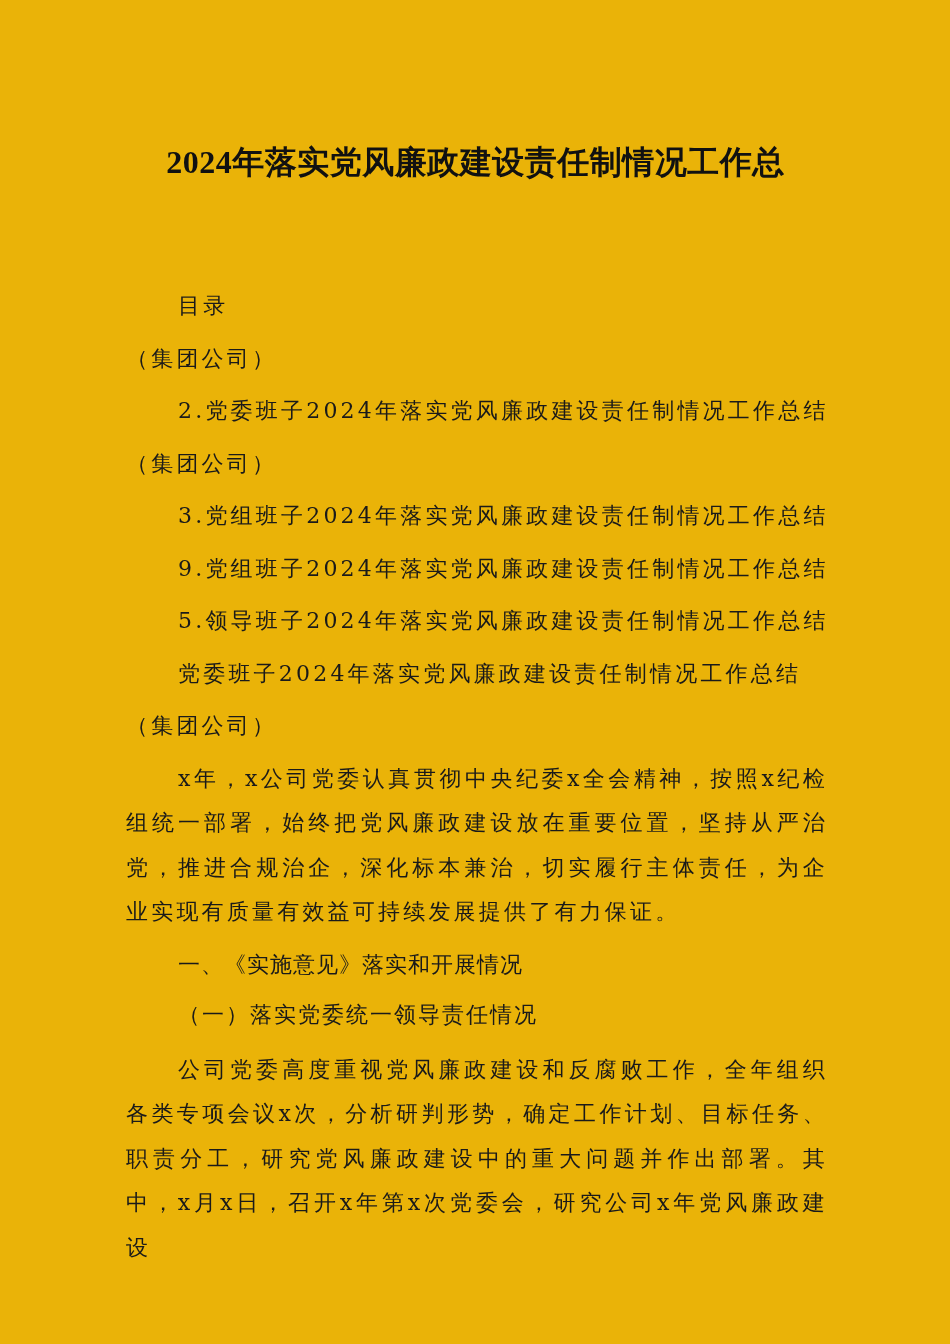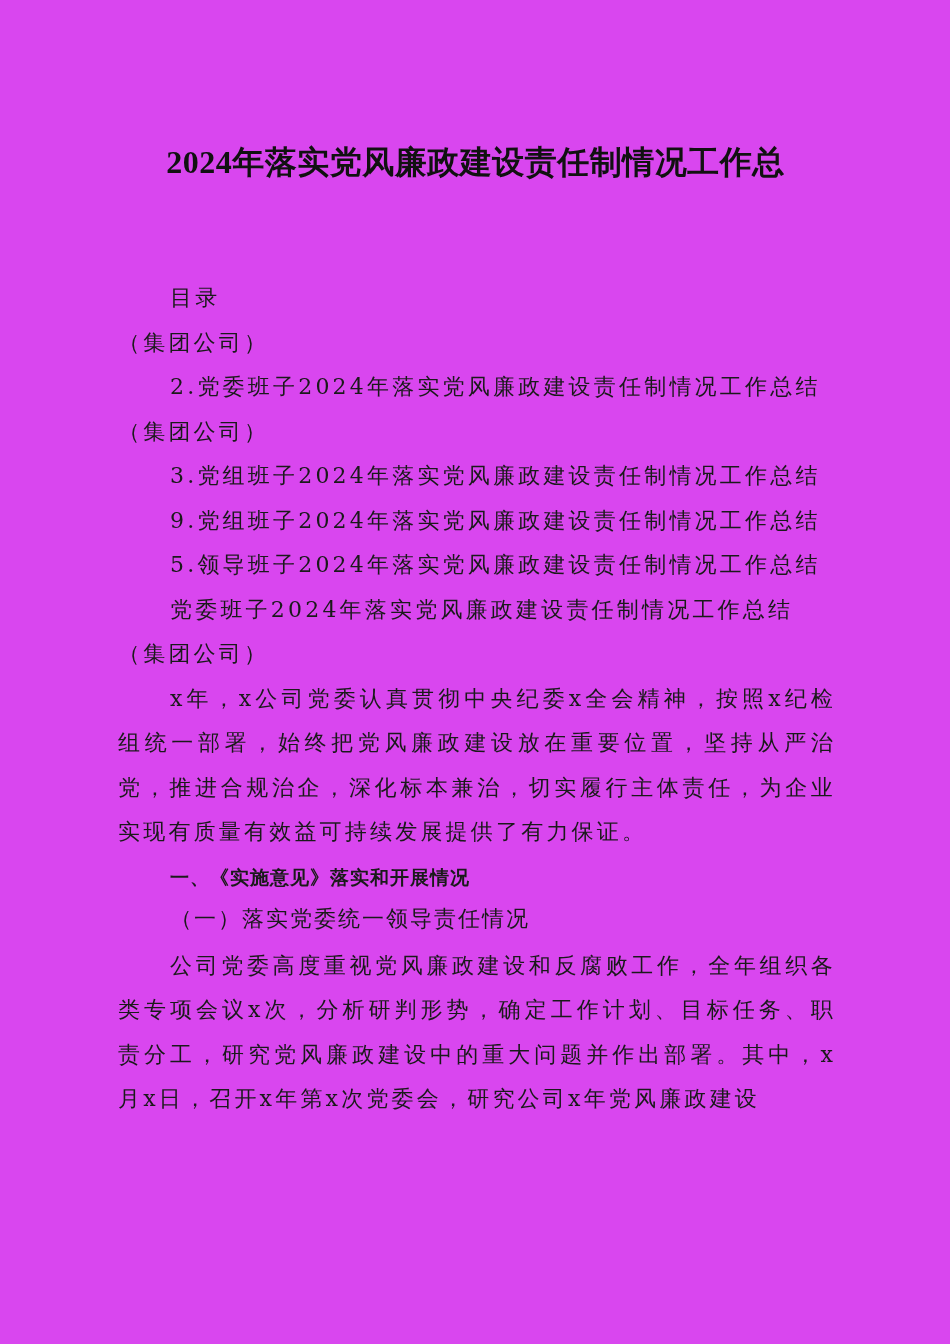--- a/index.html
+++ b/index.html
@@ -14,21 +14,21 @@
     overflow: hidden;
     color: #1a1a1a;
     font-family: "DejaVu Serif", "Liberation Serif", serif;
   }
   .page {
     position: absolute;
     left: 0;
     top: 0;
     width: 950px;
     height: 1344px;
-    background: #d946ef;
+    background: #eab308;
   }
   .title {
     position: absolute;
     left: 118px;
     top: 138px;
     width: 715px;
     text-align: center;
     font-family: "Liberation Serif", "DejaVu Serif", serif;
     font-weight: bold;
     font-size: 32px;
@@ -41,31 +41,31 @@
     position: absolute;
     left: 118px;
     top: 276px;
     width: 718px;
     font-size: 22px;
     line-height: 44.5px;
     letter-spacing: 3.2px;
     color: #1a1a1a;
   }
   .p {
-    margin: 0;
+    margin: 8px;
     text-align: justify;
     text-align-last: left;
     white-space: normal;
   }
   .indent { text-indent: 52px; }
   .heading1 {
     font-family: "DejaVu Sans", "Liberation Sans", sans-serif;
-    font-weight: bold;
+    font-weight: normal;
     letter-spacing: 1px;
-    font-size: 19px;
+    font-size: 22px;
   }
   .heading2 {
     font-family: Liberation Mono, monospace;
     letter-spacing: 2px;
     font-size: 22px;
   }
   .toc-item, .toc-cont { white-space: nowrap; }
 </style>
 </head>
 <body>

